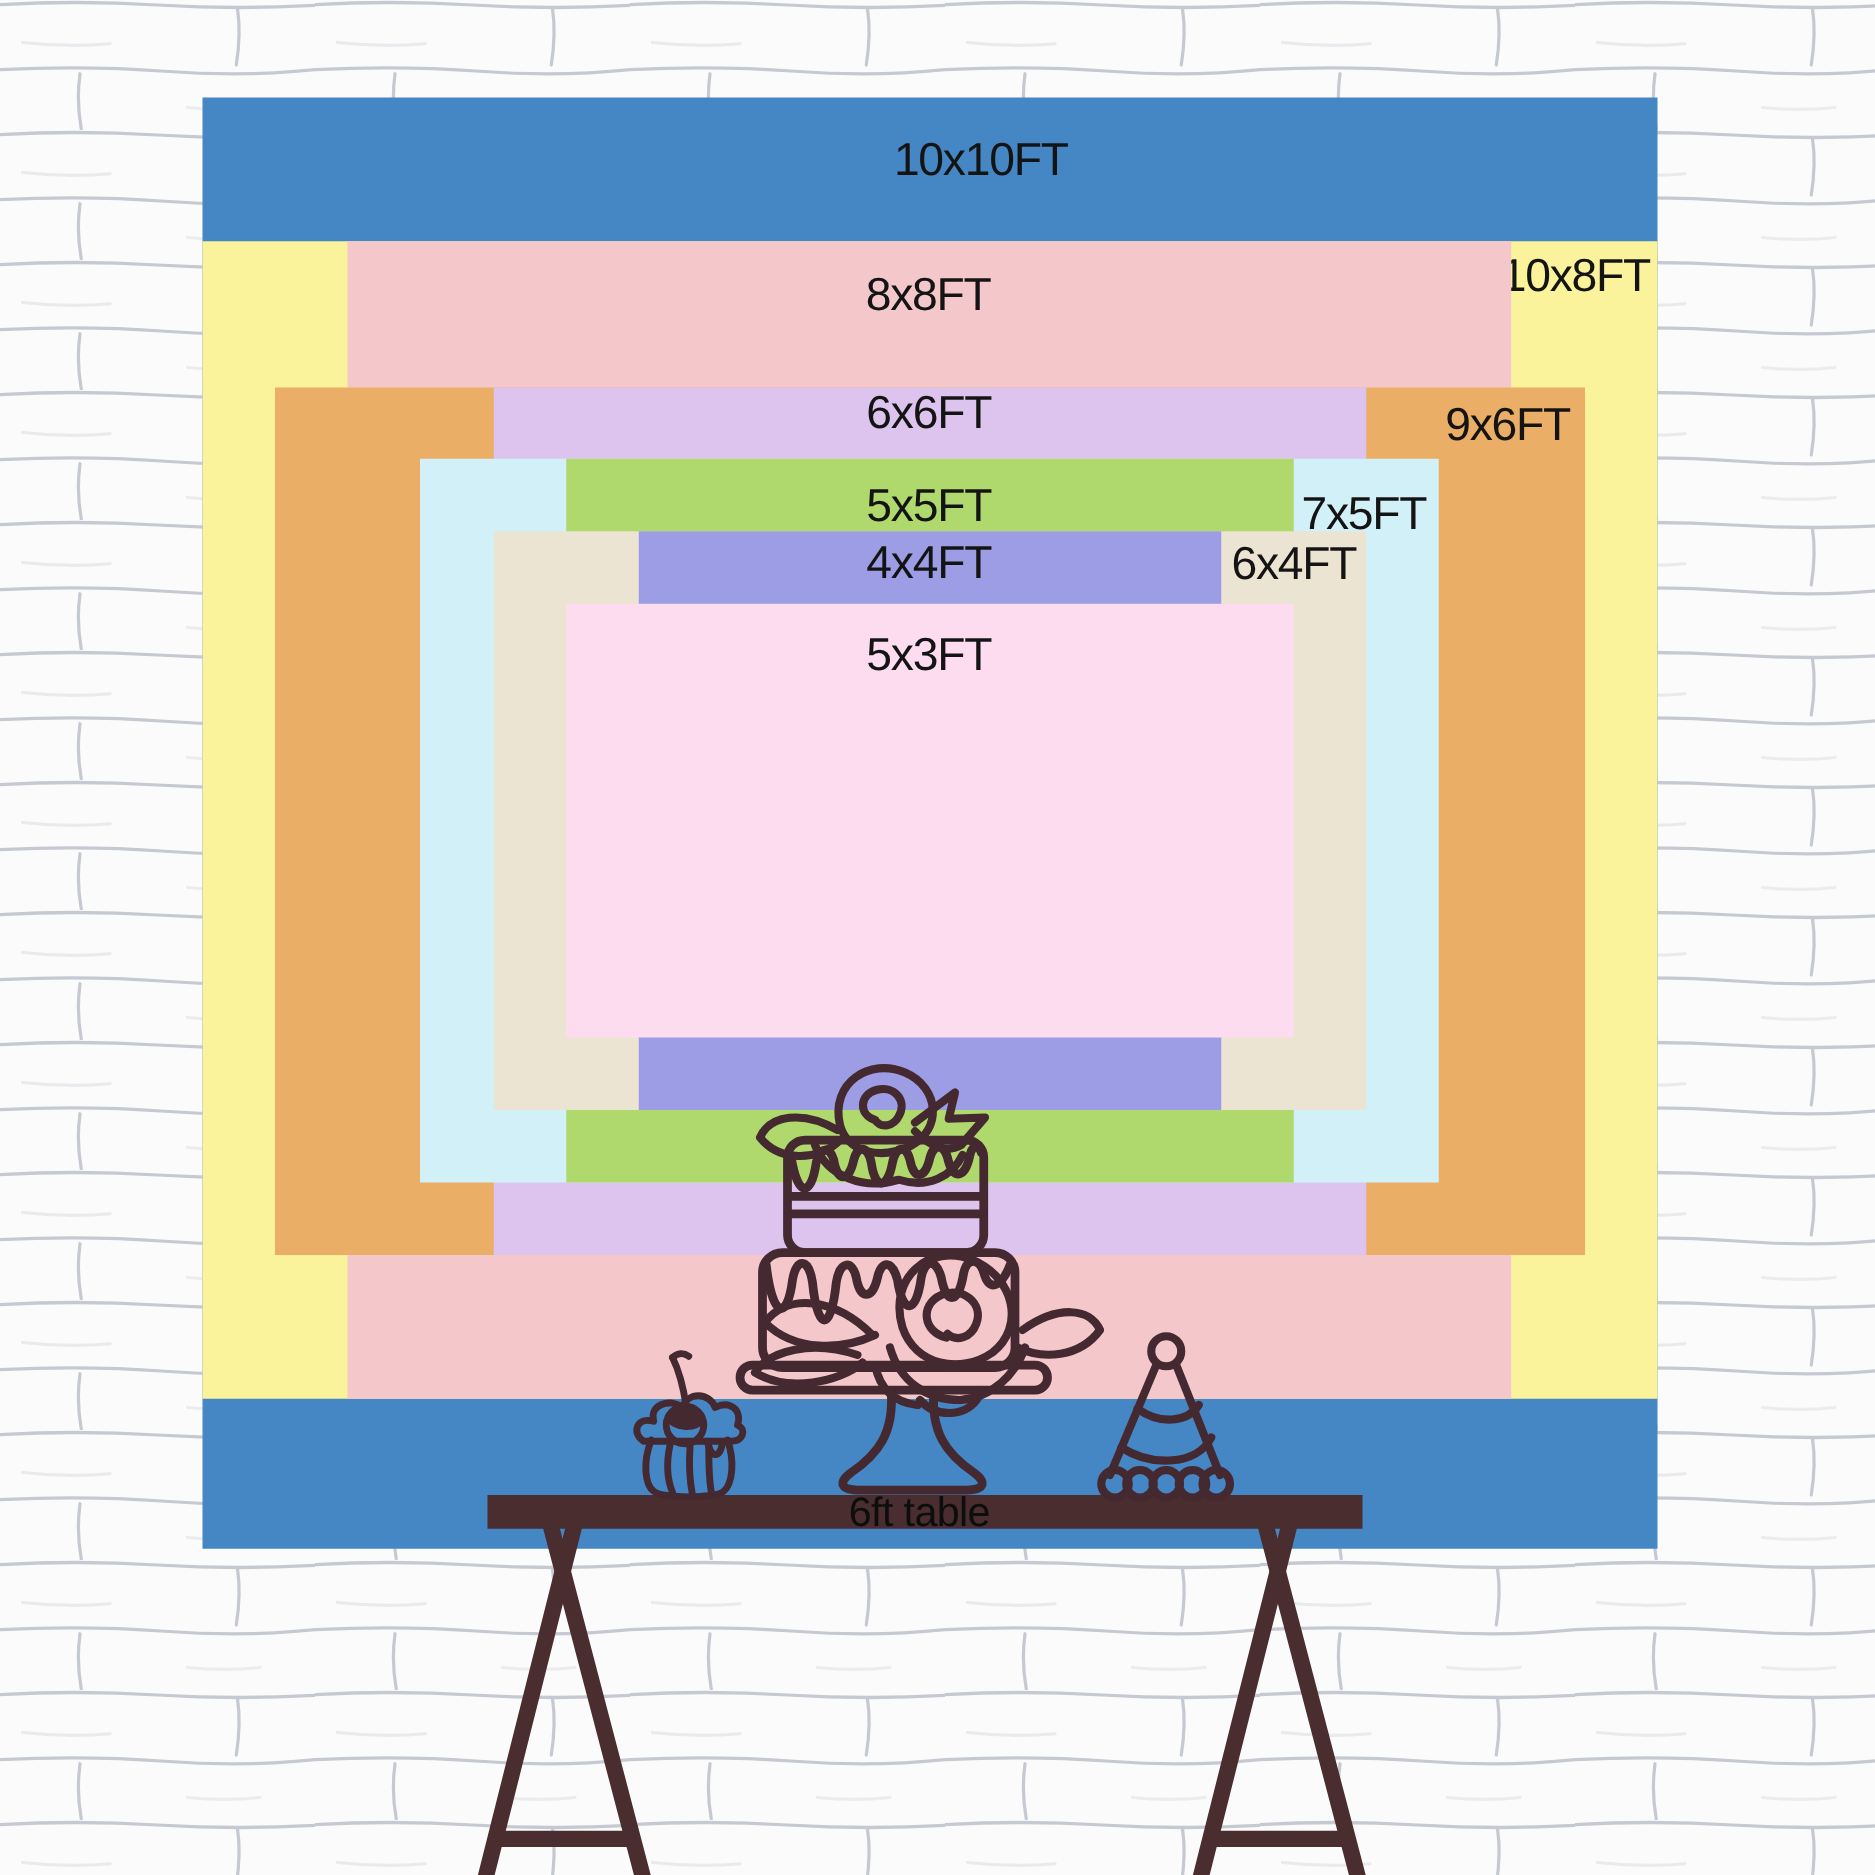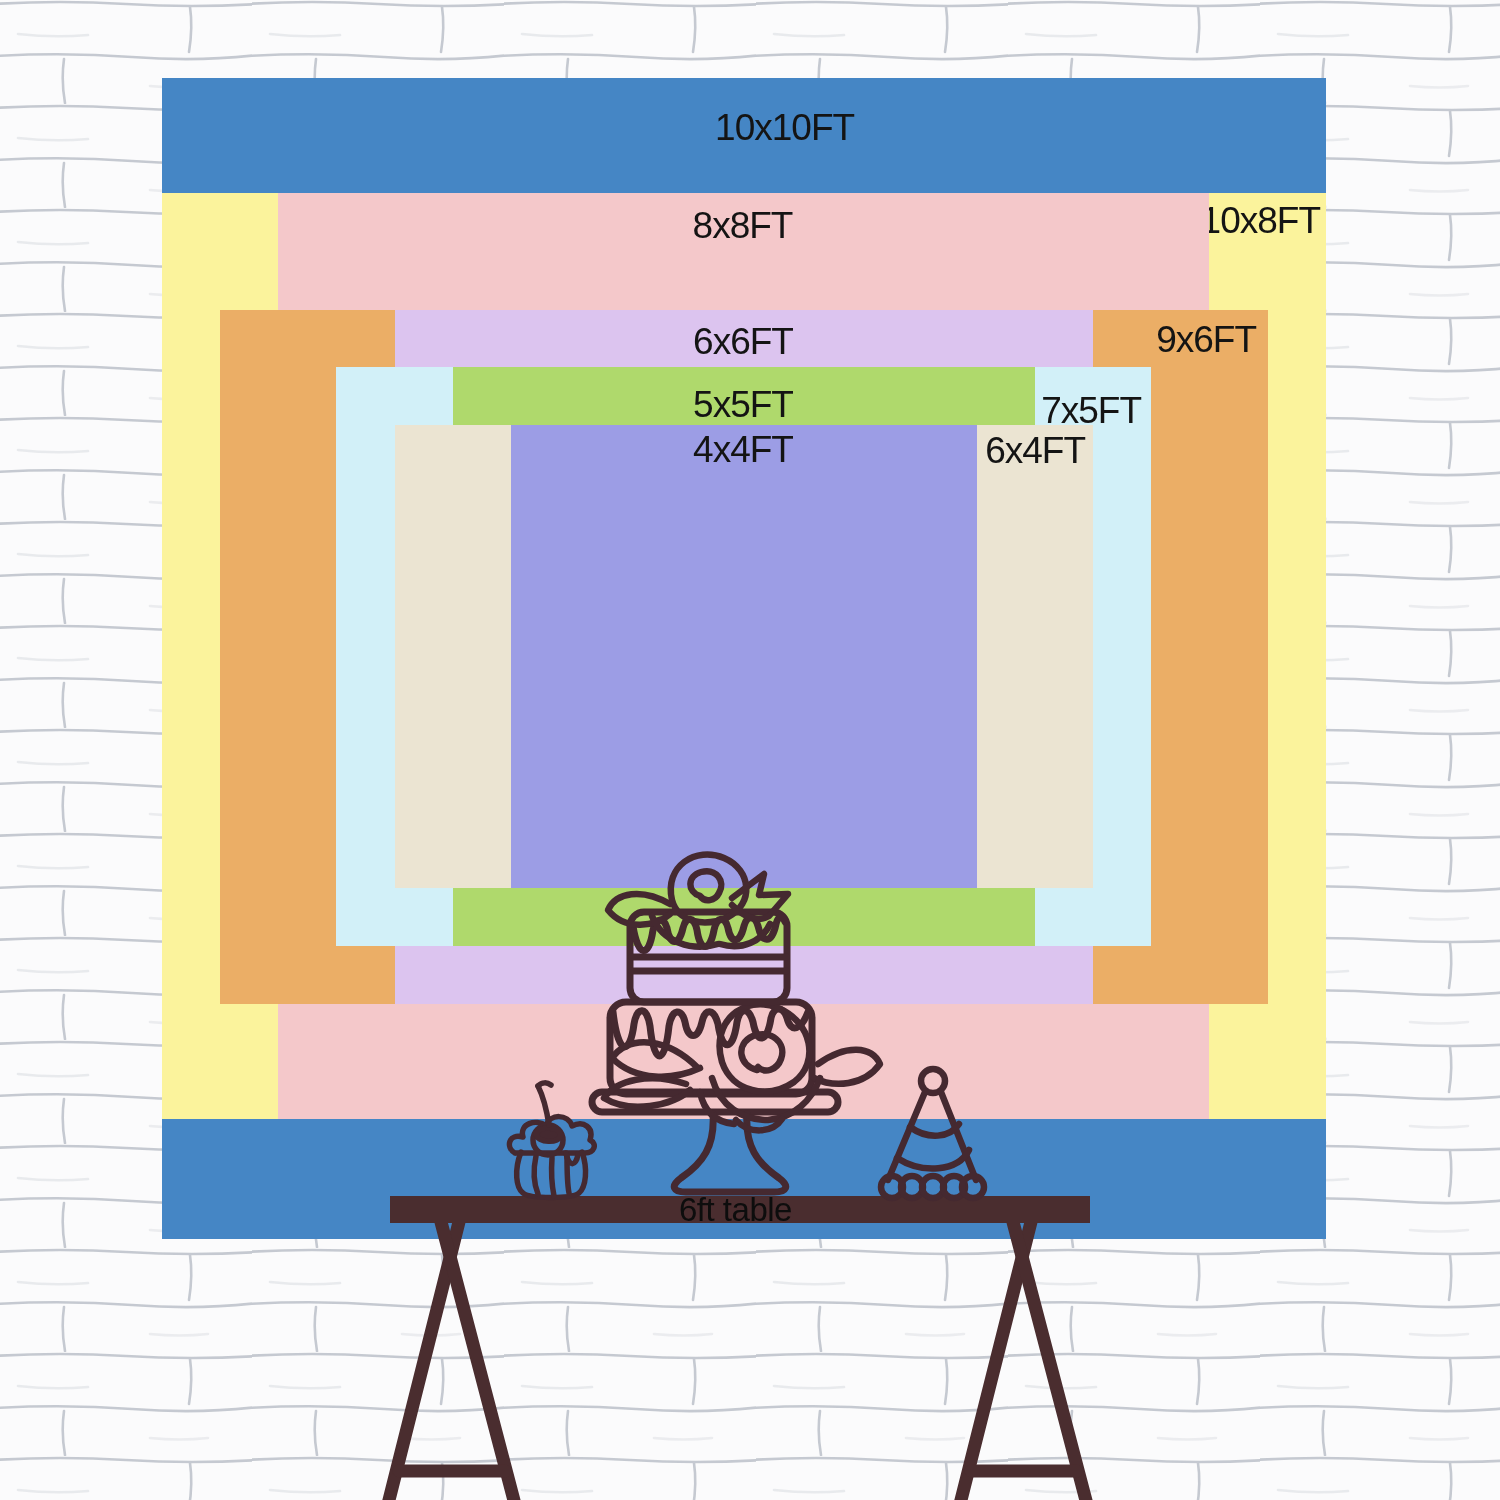--- a/index.html
+++ b/index.html
@@ -46,47 +46,50 @@
 
   <div class="rect" style="left: 0px; top: 0px; width: 1164px; height: 1161px; background: rgb(69, 134, 197);">
     <span class="size-label lbl-center" style="top:30px;margin-left:42px;">10x10FT</span>
   </div>
 
   <div class="rect" style="left: 0px; top: 115px; width: 1164px; height: 926px; background: rgb(251, 243, 156);">
     <span class="size-label" style="right:6px;top:8px;text-align:right;">10x8FT</span>
   </div>
 
   <div class="rect" style="left: 116px; top: 115px; width: 931px; height: 926px; background: rgb(244, 200, 202);">
-    <span class="size-label lbl-center" style="top:13px;">8x8FT</span>
+    <span class="size-label lbl-center" style="top:23px;">8x8FT</span>
   </div>
 
   <div class="rect" style="left: 58px; top: 232px; width: 1048px; height: 694px; background: rgb(235, 174, 102);">
     <span class="size-label" style="right:12px;top:10px;">9x6FT</span>
   </div>
 
   <div class="rect" style="left: 233px; top: 232px; width: 698px; height: 694px; background: rgb(220, 196, 239);">
-    <span class="size-label lbl-center" style="top:12px;">6x6FT</span>
+    <span class="size-label lbl-center" style="top:0;">6x6FT</span>
   </div>
 
   <div class="rect" style="left: 174px; top: 289px; width: 815px; height: 579px; background: rgb(210, 240, 248);">
     <span class="size-label" style="right:10px;top:24px;">7x5FT</span>
   </div>
 
   <div class="rect" style="left: 291px; top: 289px; width: 582px; height: 579px; background: rgb(175, 217, 108);">
     <span class="size-label lbl-center" style="top:7px;margin-top:11px;">5x5FT</span>
   </div>
 
   <div class="rect" style="left: 233px; top: 347px; width: 698px; height: 463px; background: rgb(235, 228, 210);">
     <span class="size-label" style="right:8px;top:6px;">6x4FT</span>
   </div>
 
   <div class="rect" style="left: 349px; top: 347px; width: 466px; height: 463px; background: rgb(156, 157, 229);">
     <span class="size-label lbl-center" style="top:5px;">4x4FT</span>
   </div>
 
+  <div class="rect" style="left: 291px; top: 405px; width: 582px; height: 347px; background: rgb(252, 220, 238);">
+    <span class="size-label lbl-center" style="top:21px;">5x3FT</span>
+  </div>
 
 </div>
 
 <svg id="illustration" viewBox="0 0 1500 1500" aria-hidden="true">
 
   <g fill="none" stroke-width="13" stroke-linecap="round" stroke="#4A2D2F">
     <path d="M 459 1222 L 386 1512"></path>
     <path d="M 441 1222 L 517 1512"></path>
     <path d="M 399 1471 L 505 1471"></path>
     <path d="M 1031 1222 L 958 1512"></path>

